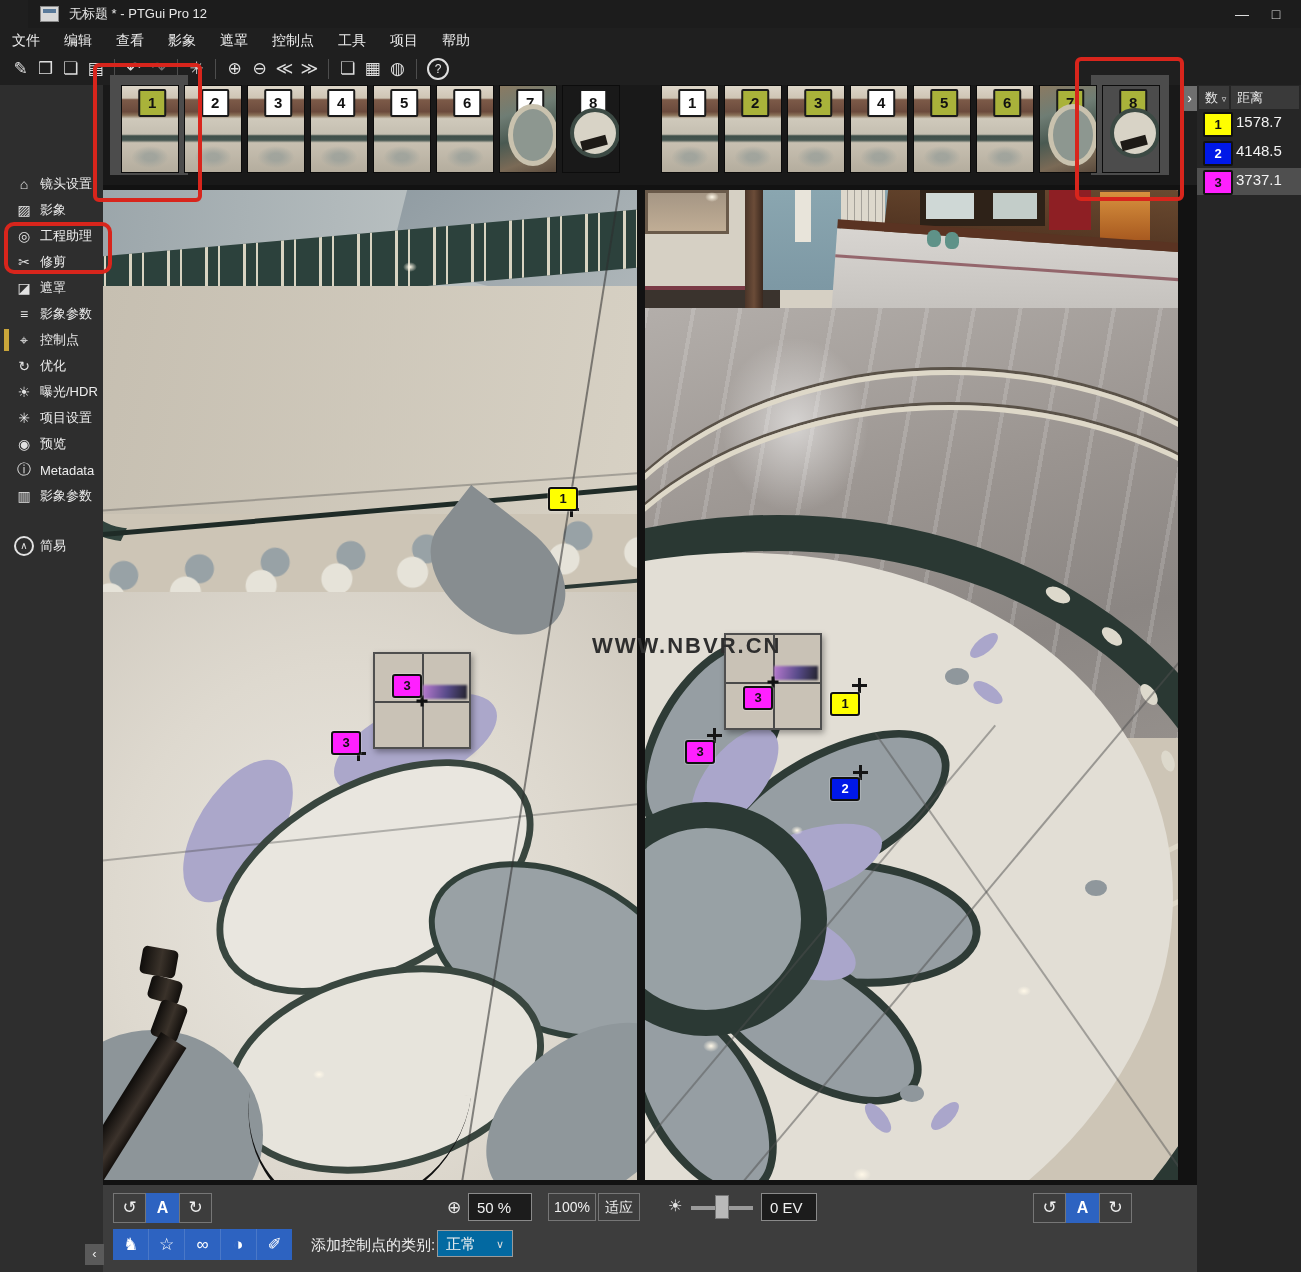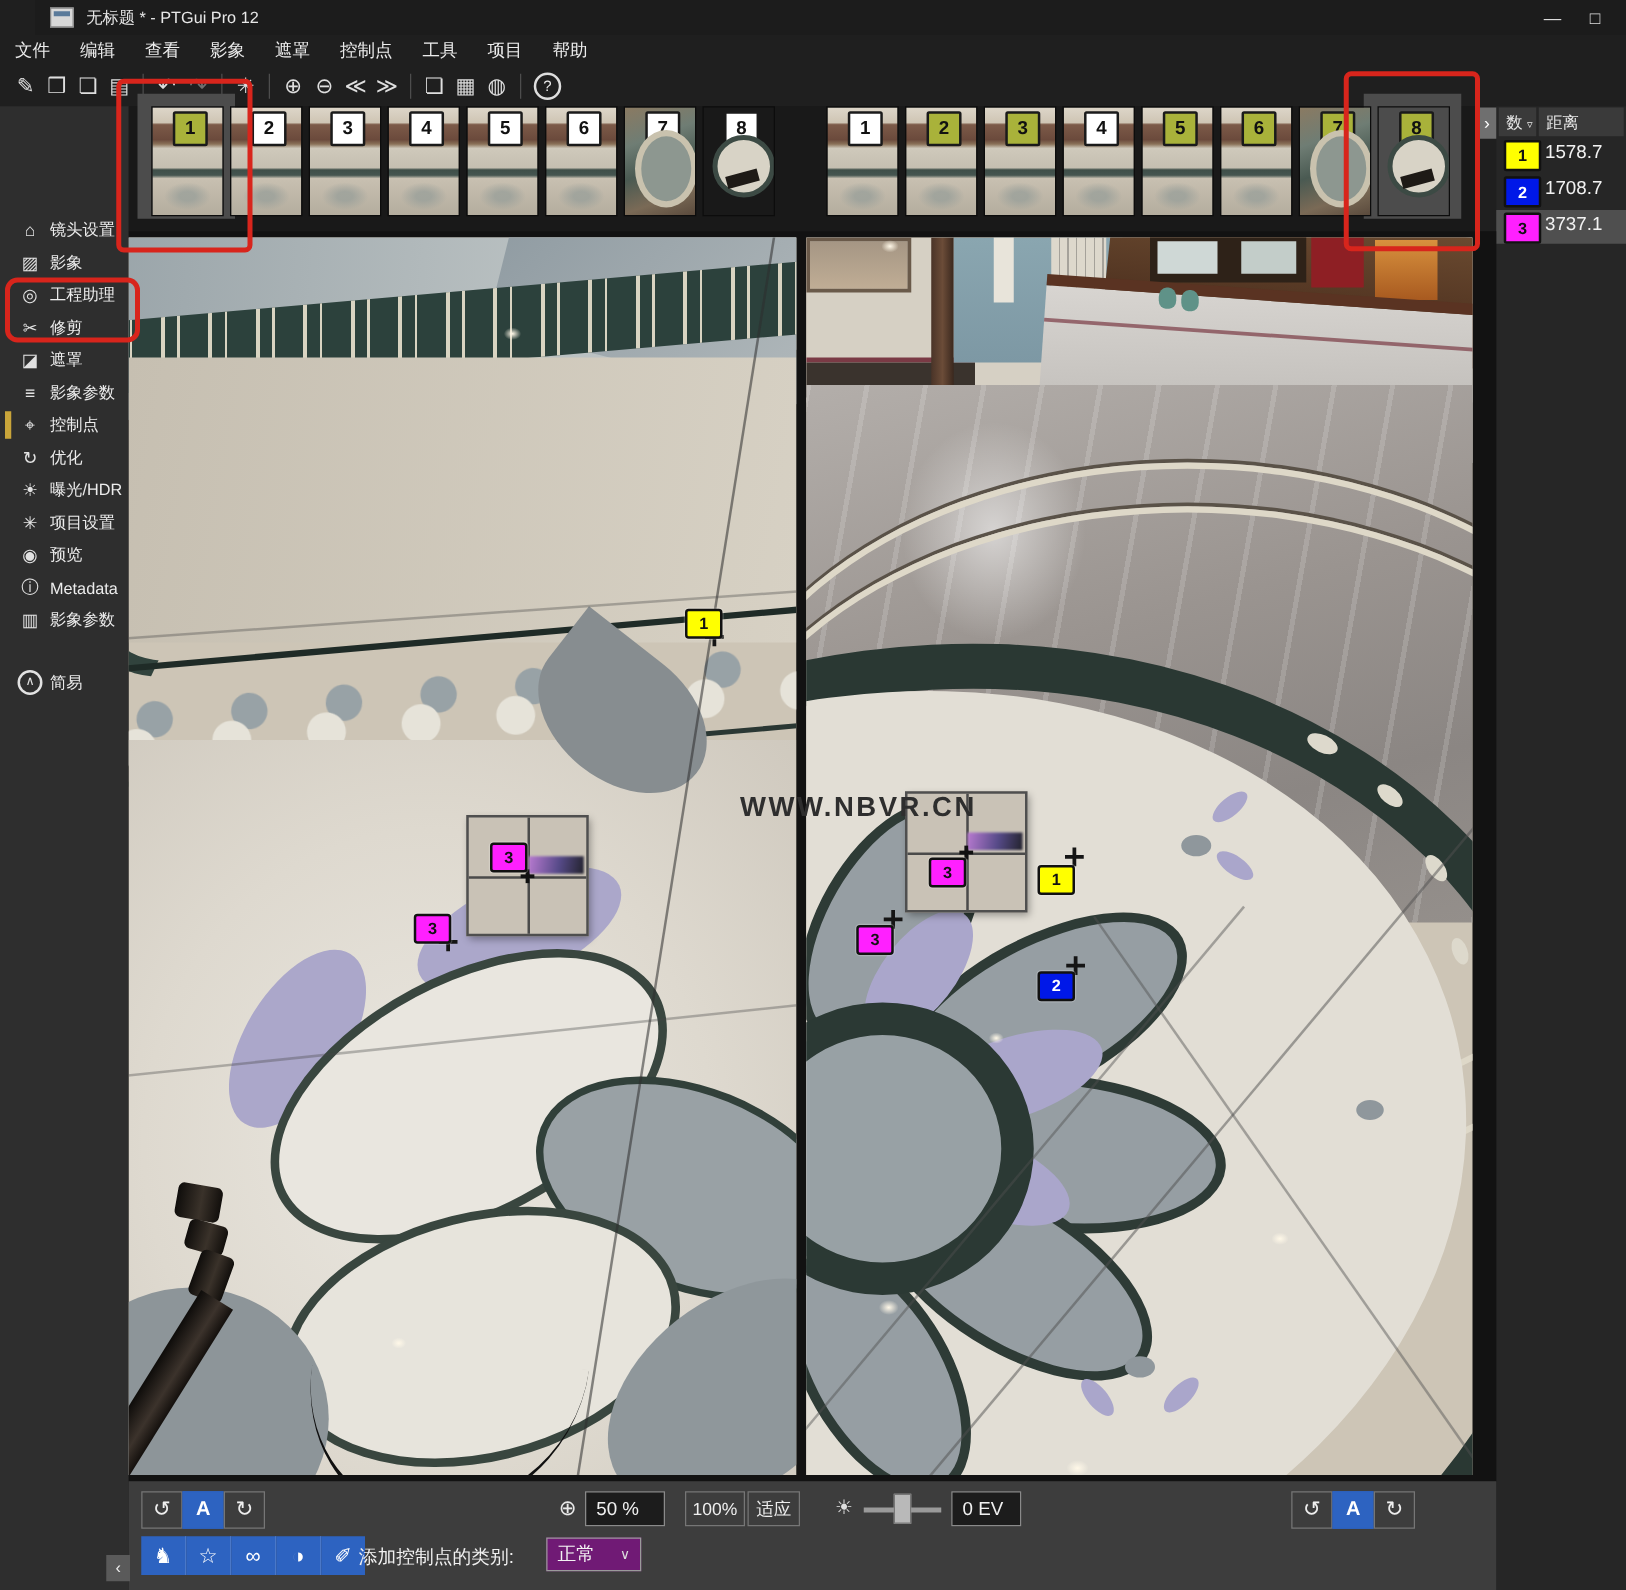--- a/index.html
+++ b/index.html
@@ -118,21 +118,21 @@
   #wm1{left:536px;top:594px;font-size:29px;font-weight:bold;letter-spacing:4px;color:rgba(255,255,255,.88);z-index:20;text-shadow:0 1px 2px rgba(0,0,0,.25);}
   #wm2{left:592px;top:633px;font-size:22px;font-weight:bold;letter-spacing:2px;color:#2e2e2e;z-index:20;}
   
   #bottombar{left:103px;top:1185px;width:1094px;height:87px;background:#3d3d3d;}
   .btn{position:absolute;box-sizing:border-box;border:1px solid #767676;background:#3d3d3d;color:#eee;text-align:center;}
   .btn.blue{background:#2d63c1;border-color:#2d63c1;color:#fff;}
   .rot-group span{font-size:17px;line-height:28px;}
   .field{position:absolute;box-sizing:border-box;background:#1c1c1c;border:1px solid #8a8a8a;color:#f0f0f0;font-size:15px;font-family:"Liberation Sans","DejaVu Sans",sans-serif;padding:0 8px;}
   .bluebar-ico{width:35px;height:31px;display:inline-block;background:#2d63c1;border-right:1px solid #4a78c8;color:#fff;font-size:17px;line-height:31px;text-align:center;vertical-align:top;}
   #cp-class-label{font-size:15px;color:#f0f0f0;}
-  #cp-class-dd{box-sizing:border-box;border:1px solid #9a9a9a;background:#701a75;color:#f2f2f2;font-size:15px;line-height:25px;padding:0 8px;}
+  #cp-class-dd{box-sizing:border-box;border:1px solid #9a9a9a;background:#0369a1;color:#f2f2f2;font-size:15px;line-height:25px;padding:0 8px;}
   #cp-class-dd .caret{float:right;font-size:11px;margin-top:1px;color:#ddd;}
   .slider-track{background:#9a9a9a;height:4px;}
   .slider-handle{width:12px;height:22px;background:#b9b9b9;border:1px solid #777;}
   
   .redbox{position:absolute;border:4px solid #d8251c;border-radius:6px;z-index:50;}
   
   #sb-collapse{left:85px;top:1244px;width:19px;height:21px;background:#5a5a5a;color:#eee;font-size:13px;text-align:center;line-height:20px;z-index:30;}
 </style>
 </head>
 <body>
@@ -299,21 +299,21 @@
   </div>
   <div class="abs" id="strip-expander">›</div>
 
   <div class="abs" id="cp-panel">
     <div class="cpt-head" style="left:2px;width:30px"><span>数</span> <span style="font-size:9px">▿</span></div>
     <div class="cpt-head" style="left:34px;width:68px"><span>距离</span></div>
     <div class="cpt-row-hl" style="top:83px"></div>
     <div class="cpt-badge" style="left:6px;top:27px;background:#ffff00;color:#111">1</div>
     <div class="cpt-val" style="top:28px">1578.7</div>
     <div class="cpt-badge" style="left:6px;top:56px;background:#0018e8;color:#fff">2</div>
-    <div class="cpt-val" style="top:57px">1708.7</div>
+    <div class="cpt-val" style="top:57px">4148.5</div>
     <div class="cpt-badge" style="left:6px;top:85px;background:#ff20ff;color:#111">3</div>
     <div class="cpt-val" style="top:86px">3737.1</div>
   </div>
 
   <div class="abs" id="pane-area">
 
     <div class="pane" style="left:0;width:534px">
       <div class="abs lp-marble"></div>
       <div class="abs lp-marble2"></div>
       <div class="abs lp-scroll"></div>
@@ -432,21 +432,21 @@
     <div class="btn rot-group" style="left:76px;top:8px;width:33px;height:30px"><span>↻</span></div>
 
     <span class="abs" style="left:344px;top:12px;font-size:17px;color:#e8e8e8">⊕</span>
     <input class="field" style="left: 365px; top: 8px; width: 64px; height: 28px;" value="50 %">
     <div class="btn" style="left:445px;top:8px;width:48px;height:28px;line-height:26px;font-size:14px">100%</div>
     <div class="btn" style="left:495px;top:8px;width:42px;height:28px;line-height:26px;font-size:14px">适应</div>
 
     <div class="abs" style="left:10px;top:44px;height:31px">
       <span class="bluebar-ico">♞</span><span class="bluebar-ico">☆</span><span class="bluebar-ico">∞</span><span class="bluebar-ico">◑</span><span class="bluebar-ico" style="border-right:none">✐</span>
     </div>
-    <span class="abs" id="cp-class-label" style="left:184px;top:51px">添加控制点的类别:</span>
+    <span class="abs" id="cp-class-label" style="left:208px;top:51px">添加控制点的类别:</span>
     <div class="abs" id="cp-class-dd" style="left:334px;top:45px;width:76px;height:27px">
       <span>正常</span>
       <span class="caret">∨</span>
     </div>
 
     <span class="abs" style="left:565px;top:11px;font-size:16px;color:#e0e0e0">☀</span>
     <div class="abs slider-track" style="left:588px;top:21px;width:62px"></div>
     <div class="abs slider-handle" style="left:612px;top:10px"></div>
     <input class="field" style="left: 658px; top: 8px; width: 56px; height: 28px;" value="0 EV">
 

